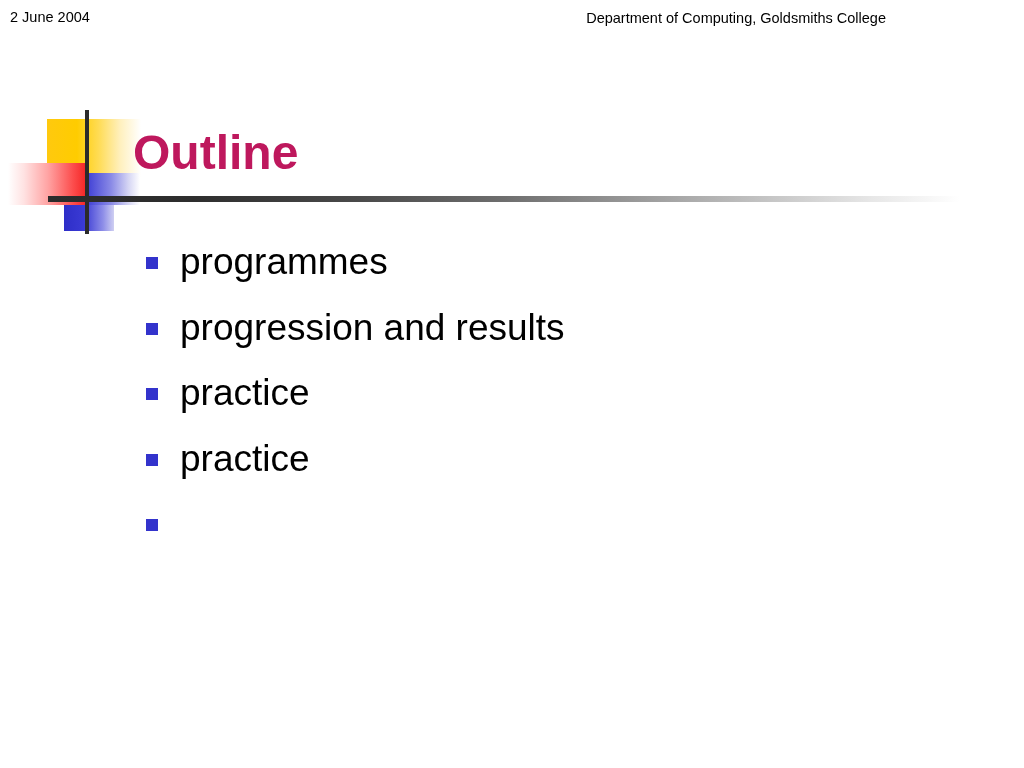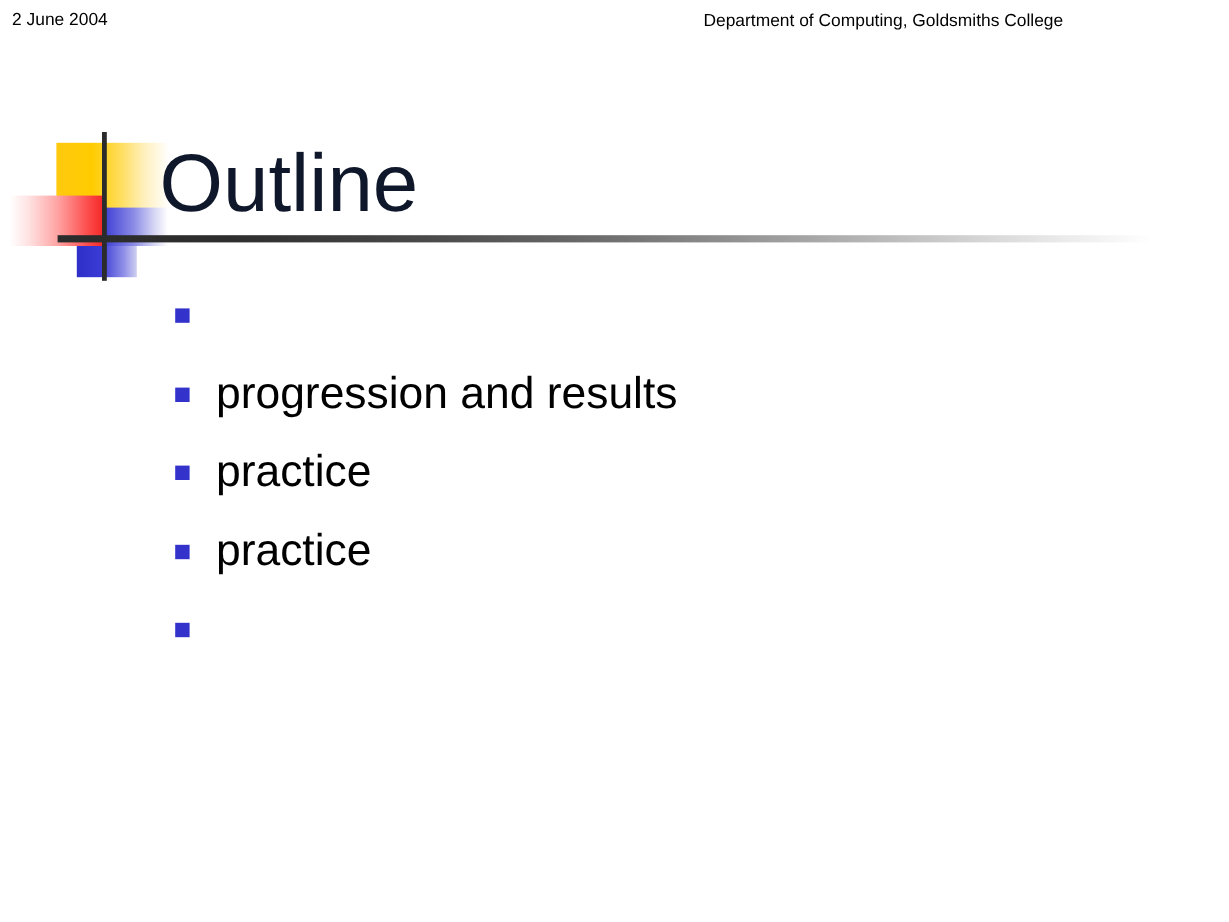--- a/index.html
+++ b/index.html
@@ -92,25 +92,26 @@
     width: 4px;
     height: 124px;
     background: #2b2b2b;
   }
 
   
   .title {
     position: absolute;
     left: 133px;
     top: 117px;
-    font-size: 68px;
-    color: #0f172a;
+    font-size: 48px;
+    color: #be185d;
     line-height: 72px;
     white-space: nowrap;
     letter-spacing: 0px;
+    font-weight: bold;
   }
 
   
   .title-rule {
     position: absolute;
     left: 48px;
     top: 196px;
     width: 912px;
     height: 6px;
     background: linear-gradient(to right,
@@ -171,20 +172,21 @@
   </div>
 
   <div class="title">Outline</div>
 
   <div class="title-rule"></div>
 
   <div class="bullets">
 
     <div class="bullet-row">
       <span class="bullet-mark"></span>
+      <span class="bullet-text">programmes</span>
     </div>
 
     <div class="bullet-row">
       <span class="bullet-mark"></span>
       <span class="bullet-text">progression and results</span>
     </div>
 
     <div class="bullet-row">
       <span class="bullet-mark"></span>
       <span class="bullet-text">practice</span>

